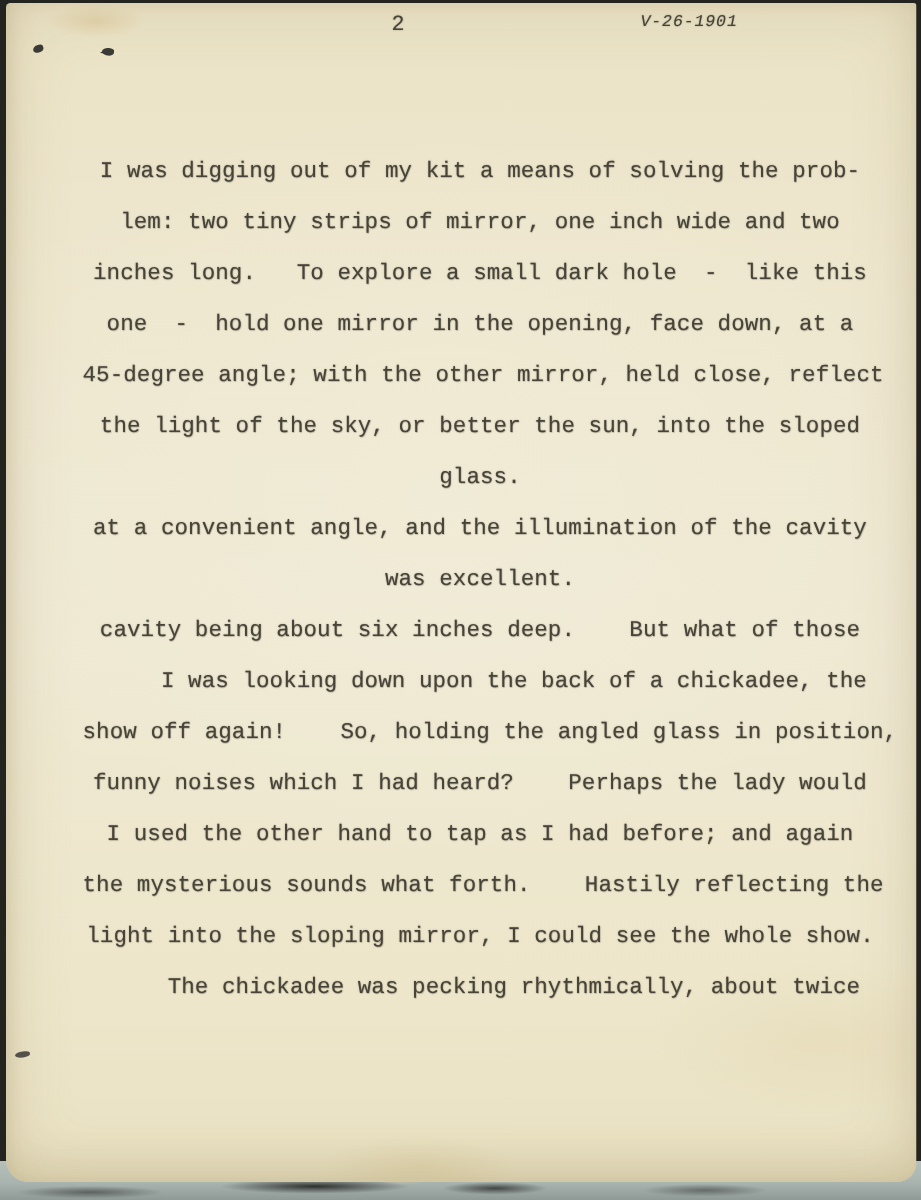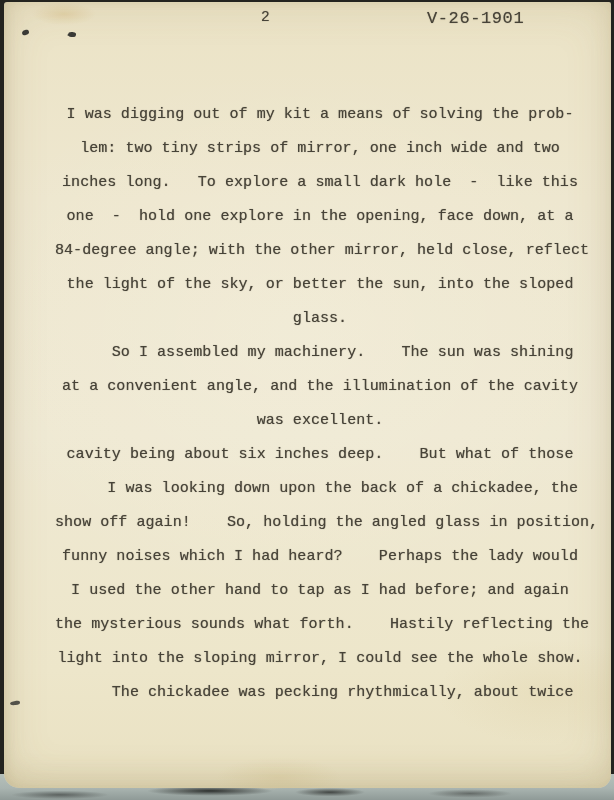--- a/index.html
+++ b/index.html
@@ -61,24 +61,25 @@
     left: 257px;
     top: 0;
     font-size: 14.5px;
     color: var(--ink, #474338);
     text-shadow: 0 0 1px rgba(70,64,52,0.55);
   }
   .doc-code {
     position: absolute;
     left: 423px;
     top: 0;
-    font-size: 17px;
+    font-size: 11px;
     letter-spacing: 0.6px;
     color: var(--ink, #474338);
     text-shadow: 0 0 1px rgba(70,64,52,0.55);
+    font-style: italic;
   }
 
   .body-text {
     position: absolute;
     left: 51px;
     top: 96px;
     width: 530px;
   }
   .body-text .line {
     white-space: pre;
@@ -114,25 +115,24 @@
   </div>
 
   <span class="speck speck-a"></span>
   <span class="speck speck-b"></span>
   <span class="speck speck-c"></span>
 
   <div class="body-text">
       <div class="line">I was digging out of my kit a means of solving the prob-</div>
       <div class="line">lem: two tiny strips of mirror, one inch wide and two</div>
       <div class="line">inches long.   To explore a small dark hole  -  like this</div>
-      <div class="line">one  -  hold one explore in the opening, face down, at a</div>
-      <div class="line">84-degree angle; with the other mirror, held close, reflect</div>
+      <div class="line">one  -  hold one mirror in the opening, face down, at a</div>
+      <div class="line">45-degree angle; with the other mirror, held close, reflect</div>
       <div class="line">the light of the sky, or better the sun, into the sloped</div>
       <div class="line">glass.</div>
-      <div class="line">     So I assembled my machinery.    The sun was shining</div>
       <div class="line">at a convenient angle, and the illumination of the cavity</div>
       <div class="line">was excellent.</div>
       <div class="line">cavity being about six inches deep.    But what of those</div>
       <div class="line">     I was looking down upon the back of a chickadee, the</div>
       <div class="line">show off again!    So, holding the angled glass in position,</div>
       <div class="line">funny noises which I had heard?    Perhaps the lady would</div>
       <div class="line">I used the other hand to tap as I had before; and again</div>
       <div class="line">the mysterious sounds what forth.    Hastily reflecting the</div>
       <div class="line">light into the sloping mirror, I could see the whole show.</div>
       <div class="line">     The chickadee was pecking rhythmically, about twice</div>

